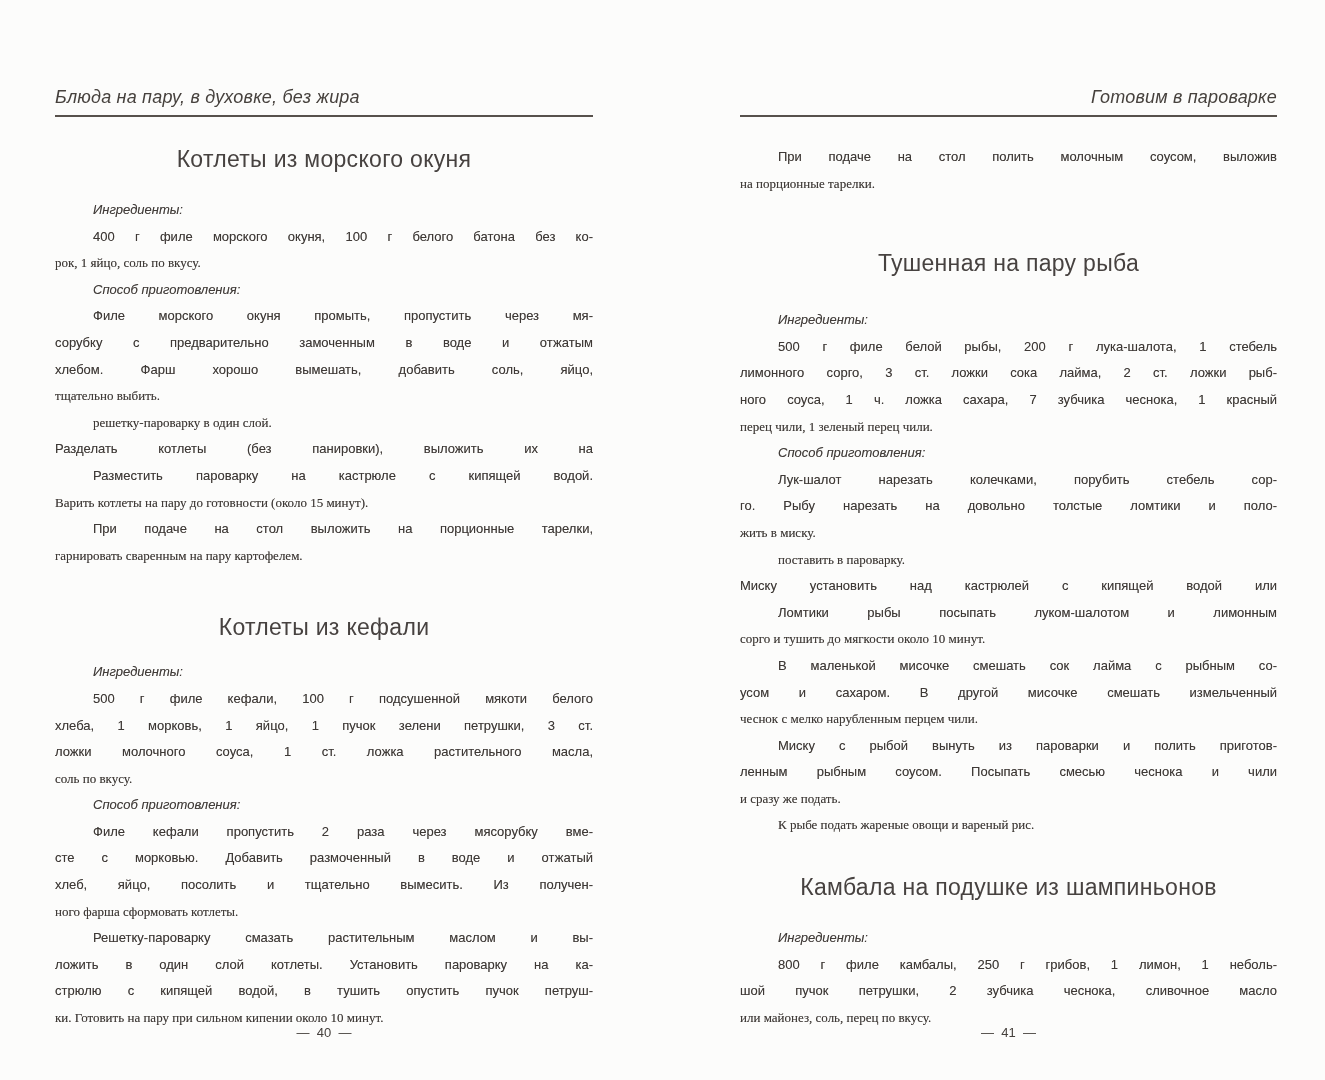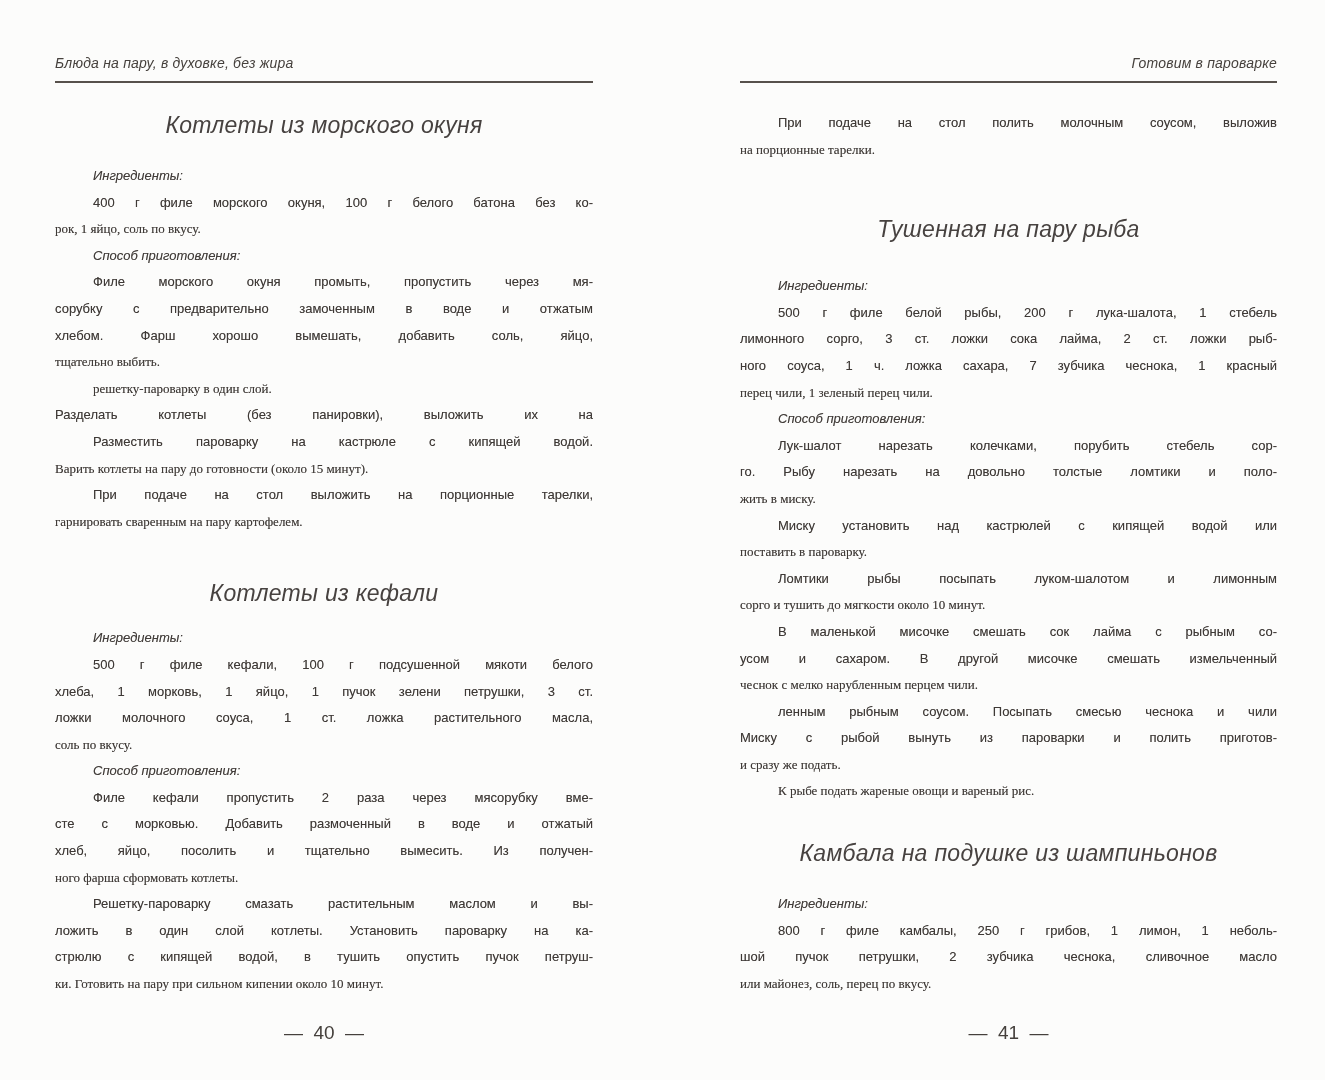--- a/index.html
+++ b/index.html
@@ -19,32 +19,31 @@
   .page {
     position: absolute;
     top: 0;
     height: 1080px;
   }
   .page-left  { left: 55px;  width: 538px; }
   .page-right { left: 740px; width: 537px; }
 
   .runhead {
     font-style: italic;
-    font-size: 14px;
+    font-size: 18px;
     line-height: 22px;
-    padding-top: 52px;
+    padding-top: 86px;
     padding-bottom: 7px;
     border-bottom: 2px solid #57514c;
     color: #46413d;
     letter-spacing: 0.2px;
   }
   .page-right .runhead { text-align: right; }
 
   .rtitle {
-    font-style: italic;
     font-weight: normal;
     font-size: 23px;
     line-height: 32px;
     text-align: center;
     color: #474240;
     margin: 0;
     letter-spacing: 0.3px;
   }
   .t-gap1 { margin-top: 26px; margin-bottom: 22px; }  
   .t-gap2 { margin-top: 42px; margin-bottom: 16px; }  
@@ -73,21 +72,21 @@
     font-family: Liberation Serif, serif;
   }
   .para .ln:first-child { text-indent: 38px; }
 
   .pagenum {
     position: absolute;
     top: 1020px;
     left: 0;
     width: 100%;
     text-align: center;
-    font-size: 19px;
+    font-size: 13px;
     line-height: 26px;
     color: #45403c;
     white-space: pre;
   }
 </style>
 </head>
 <body>
 
 <div class="spread">
 
@@ -161,35 +160,35 @@
         <div class="ln">ного соуса, 1 ч. ложка сахара, 7 зубчика чеснока, 1 красный</div>
         <div class="ln last">перец чили, 1 зеленый перец чили.</div>
       </div>
     <div class="label">Способ приготовления:</div>
     <div class="para">
         <div class="ln">Лук-шалот нарезать колечками, порубить стебель сор-</div>
         <div class="ln">го. Рыбу нарезать на довольно толстые ломтики и поло-</div>
         <div class="ln last">жить в миску.</div>
       </div>
     <div class="para">
+        <div class="ln last">поставить в пароварку.</div>
         <div class="ln">Миску установить над кастрюлей с кипящей водой или</div>
-        <div class="ln last">поставить в пароварку.</div>
       </div>
     <div class="para">
         <div class="ln">Ломтики рыбы посыпать луком-шалотом и лимонным</div>
         <div class="ln last">сорго и тушить до мягкости около 10 минут.</div>
       </div>
     <div class="para">
         <div class="ln">В маленькой мисочке смешать сок лайма с рыбным со-</div>
         <div class="ln">усом и сахаром. В другой мисочке смешать измельченный</div>
         <div class="ln last">чеснок с мелко нарубленным перцем чили.</div>
       </div>
     <div class="para">
+        <div class="ln">Миску с рыбой вынуть из пароварки и полить приготов-</div>
         <div class="ln">ленным рыбным соусом. Посыпать смесью чеснока и чили</div>
-        <div class="ln">Миску с рыбой вынуть из пароварки и полить приготов-</div>
         <div class="ln last">и сразу же подать.</div>
       </div>
     <div class="para">
         <div class="ln last">К рыбе подать жареные овощи и вареный рис.</div>
       </div>
 
     <h2 class="rtitle t-gap4">Камбала на подушке из шампиньонов</h2>
     <div class="label">Ингредиенты:</div>
     <div class="para">
         <div class="ln">800 г филе камбалы, 250 г грибов, 1 лимон, 1 неболь-</div>

